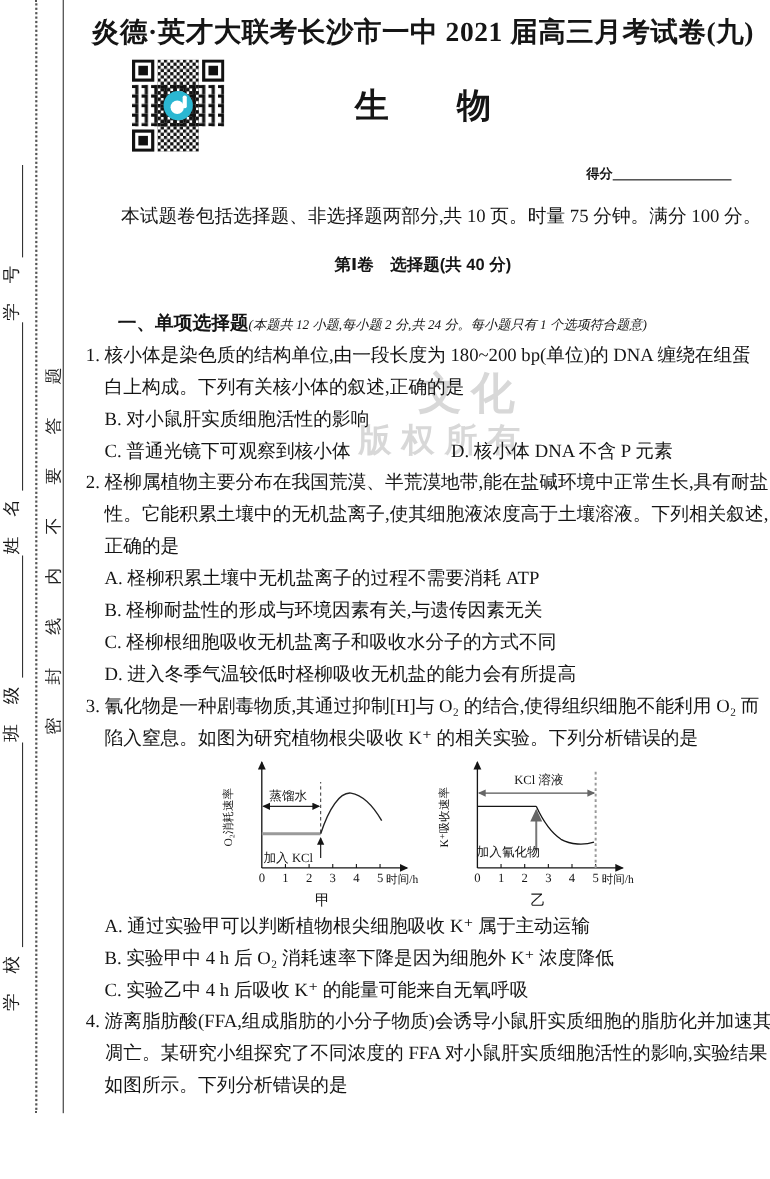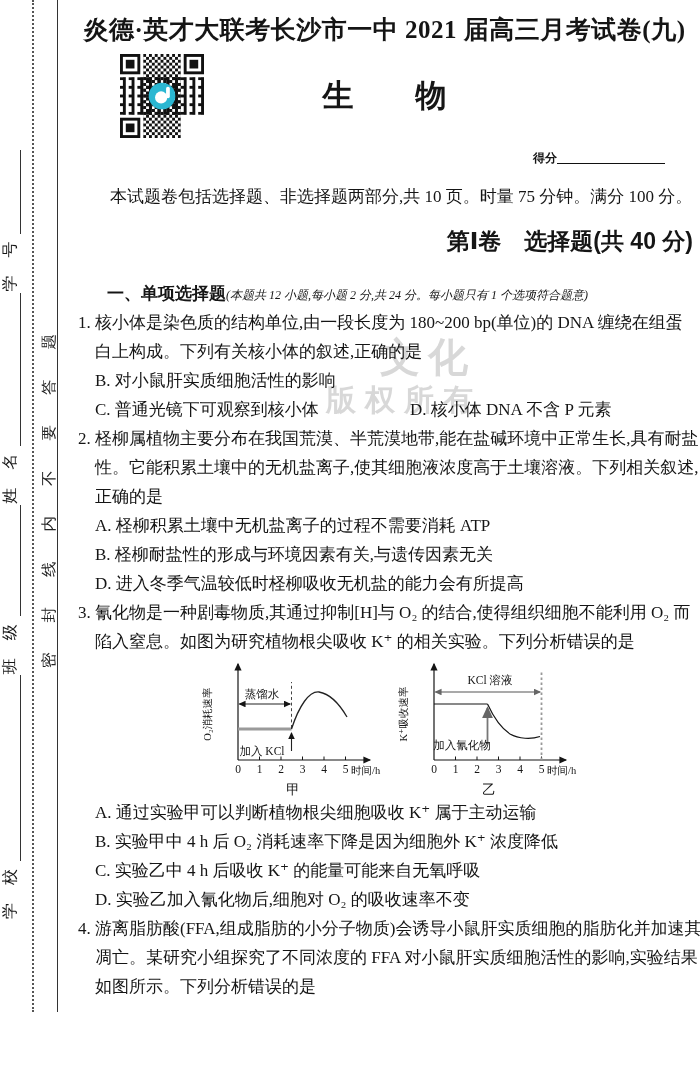--- a/index.html
+++ b/index.html
@@ -34,21 +34,21 @@
   .main{position:absolute;left:76px;top:0;width:617px;}
   .title{margin-top:13px;height:34px;line-height:34px;text-align:center;
          font-size:25px;font-weight:bold;letter-spacing:0.5px;white-space:nowrap;}
   .subject-row{position:relative;height:98px;}
   .qr{position:absolute;left:44px;top:7px;}
   .subject{text-align:center;line-height:98px;font-size:31px;font-weight:bold;white-space:pre;}
   .score-row{height:24px;line-height:24px;text-align:right;padding-right:28px;}
   .score-label{font-weight:bold;font-size:12px;font-family:"Liberation Sans","DejaVu Sans",sans-serif;}
   .score-blank{display:inline-block;width:108px;height:18px;border-bottom:1.5px solid #111;vertical-align:-2px;}
   .notice{margin-top:13px;height:30px;line-height:30px;font-size:17px;text-indent:2em;white-space:nowrap;}
-  .section{margin-top:12px;height:34px;line-height:34px;text-align:right;font-size:23px;font-weight:bold;
+  .section{margin-top:12px;height:34px;line-height:34px;text-align:center;font-size:15px;font-weight:bold;
            font-family:"Liberation Sans","DejaVu Sans",sans-serif;}
   .part-heading{margin-top:21px;height:29px;line-height:29px;white-space:nowrap;padding-left:2px;}
   .ph-bold{font-weight:bold;font-size:17px;font-family:"Liberation Sans","DejaVu Sans",sans-serif;margin-left:29px;}
   .ph-note{font-style:italic;font-size:12px;}
   .line{height:29px;line-height:29px;font-size:17px;white-space:nowrap;padding-left:2px;}
   .cont{padding-left:19px;}
   .opt-row{display:flex;}
   .opt-col1{width:315px;flex:0 0 315px;}
   .figure-block{height:142px;display:flex;padding-left:122px;gap:8px;}
   svg text{fill:#151515;font-family:"Liberation Serif","DejaVu Serif",serif;}
@@ -137,20 +137,21 @@
   <div class="line cont opt-row">
     <span class="opt-col1">C. 普通光镜下可观察到核小体</span>
     <span>D. 核小体 DNA 不含 P 元素</span>
   </div>
 
   <div class="line">2. 柽柳属植物主要分布在我国荒漠、半荒漠地带,能在盐碱环境中正常生长,具有耐盐</div>
   <div class="line cont">性。它能积累土壤中的无机盐离子,使其细胞液浓度高于土壤溶液。下列相关叙述,</div>
   <div class="line cont">正确的是</div>
   <div class="line cont">A. 柽柳积累土壤中无机盐离子的过程不需要消耗 ATP</div>
   <div class="line cont">B. 柽柳耐盐性的形成与环境因素有关,与遗传因素无关</div>
+  <div class="line cont">C. 柽柳根细胞吸收无机盐离子和吸收水分子的方式不同</div>
   <div class="line cont">D. 进入冬季气温较低时柽柳吸收无机盐的能力会有所提高</div>
 
   <div class="line">3. 氰化物是一种剧毒物质,其通过抑制[H]与 O₂ 的结合,使得组织细胞不能利用 O₂ 而</div>
   <div class="line cont">陷入窒息。如图为研究植物根尖吸收 K⁺ 的相关实验。下列分析错误的是</div>
 
   <div class="figure-block">
 
     <svg width="188" height="142" viewBox="0 0 188 142">
       <defs>
         <marker id="aab" markerWidth="8" markerHeight="8" refX="5.5" refY="3" orient="auto-start-reverse">
@@ -221,21 +222,20 @@
       <path d="M93.5,48 C99,60 107,72 116,78 C125,83 137,83.5 146,80.5" fill="none" stroke="#151515" stroke-width="1.2"></path>
       <line x1="93.5" y1="88" x2="93.5" y2="52" stroke="#777" stroke-width="1.8" marker-end="url(#bag)"></line>
       <text x="68" y="93" font-size="11.5" text-anchor="middle">加入氰化物</text>
       <text x="95" y="138" font-size="13.5" text-anchor="middle">乙</text>
     </svg>
   </div>
 
   <div class="line cont">A. 通过实验甲可以判断植物根尖细胞吸收 K⁺ 属于主动运输</div>
   <div class="line cont">B. 实验甲中 4 h 后 O₂ 消耗速率下降是因为细胞外 K⁺ 浓度降低</div>
   <div class="line cont">C. 实验乙中 4 h 后吸收 K⁺ 的能量可能来自无氧呼吸</div>
-  <div class="line cont">D. 实验乙加入氰化物后,细胞对 O₂ 的吸收速率不变</div>
 
   <div class="line">4. 游离脂肪酸(FFA,组成脂肪的小分子物质)会诱导小鼠肝实质细胞的脂肪化并加速其</div>
   <div class="line cont">凋亡。某研究小组探究了不同浓度的 FFA 对小鼠肝实质细胞活性的影响,实验结果</div>
   <div class="line cont">如图所示。下列分析错误的是</div>
 
 </div>
 
 <div class="footer">生物试题(一中版)第 1 页(共 10 页)</div>
 
 </body></html>

